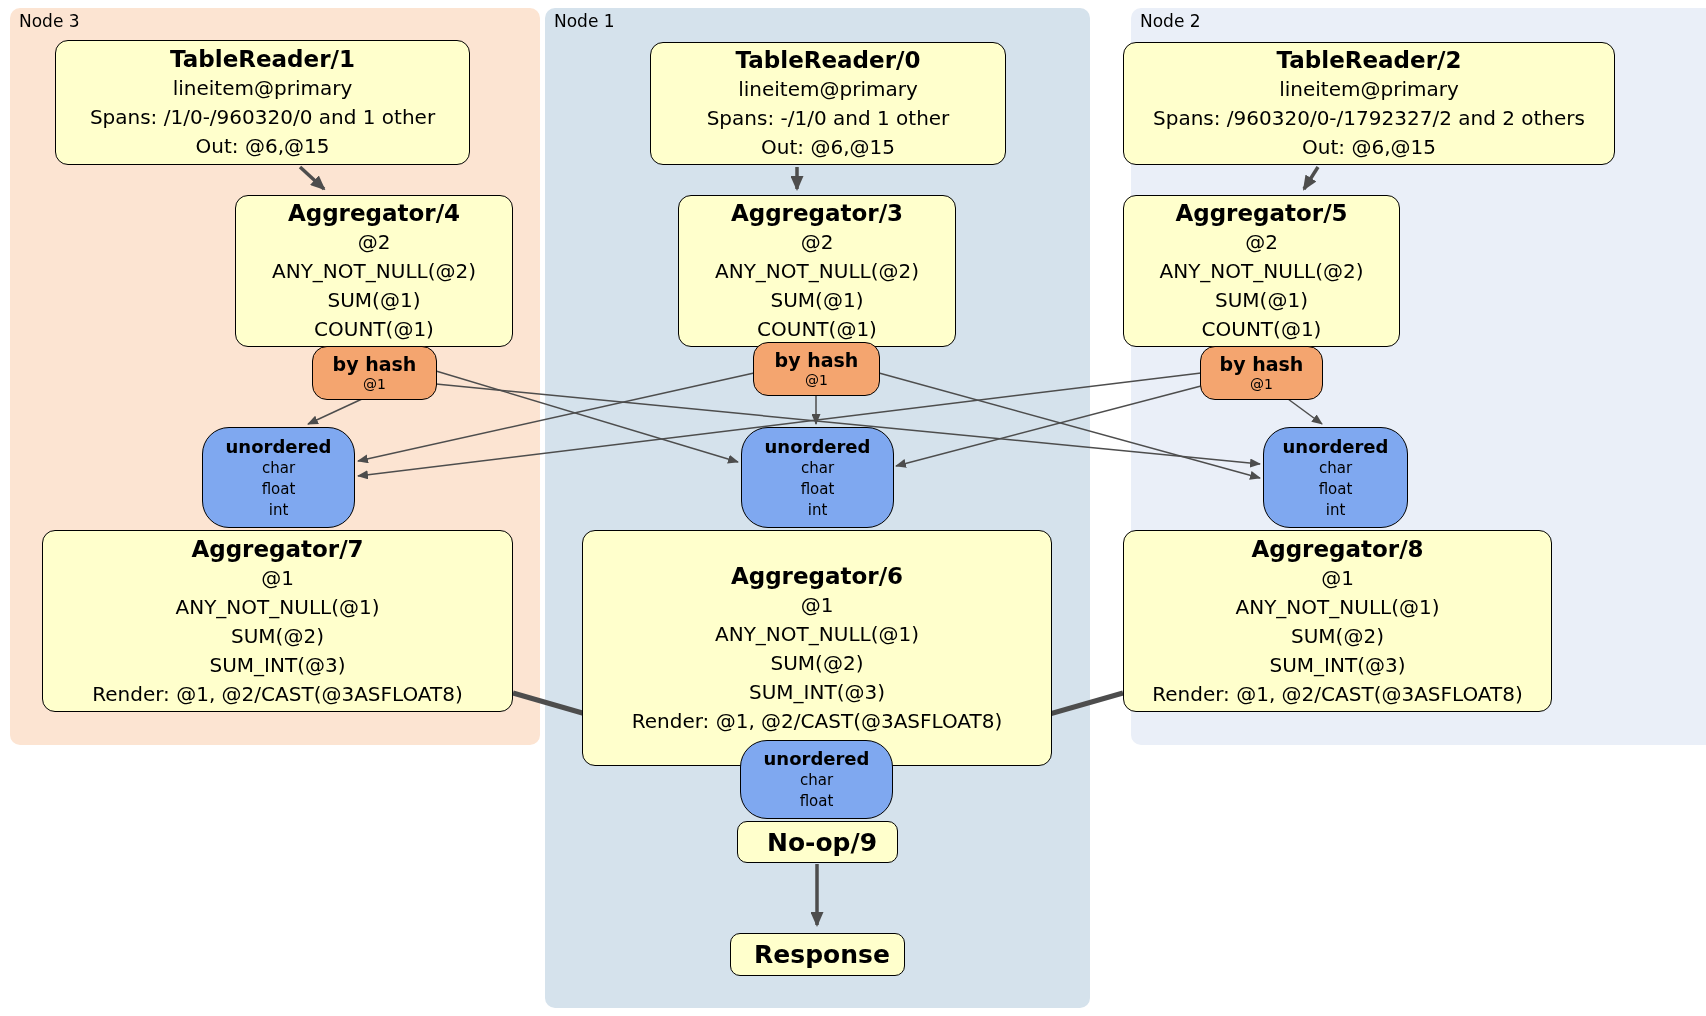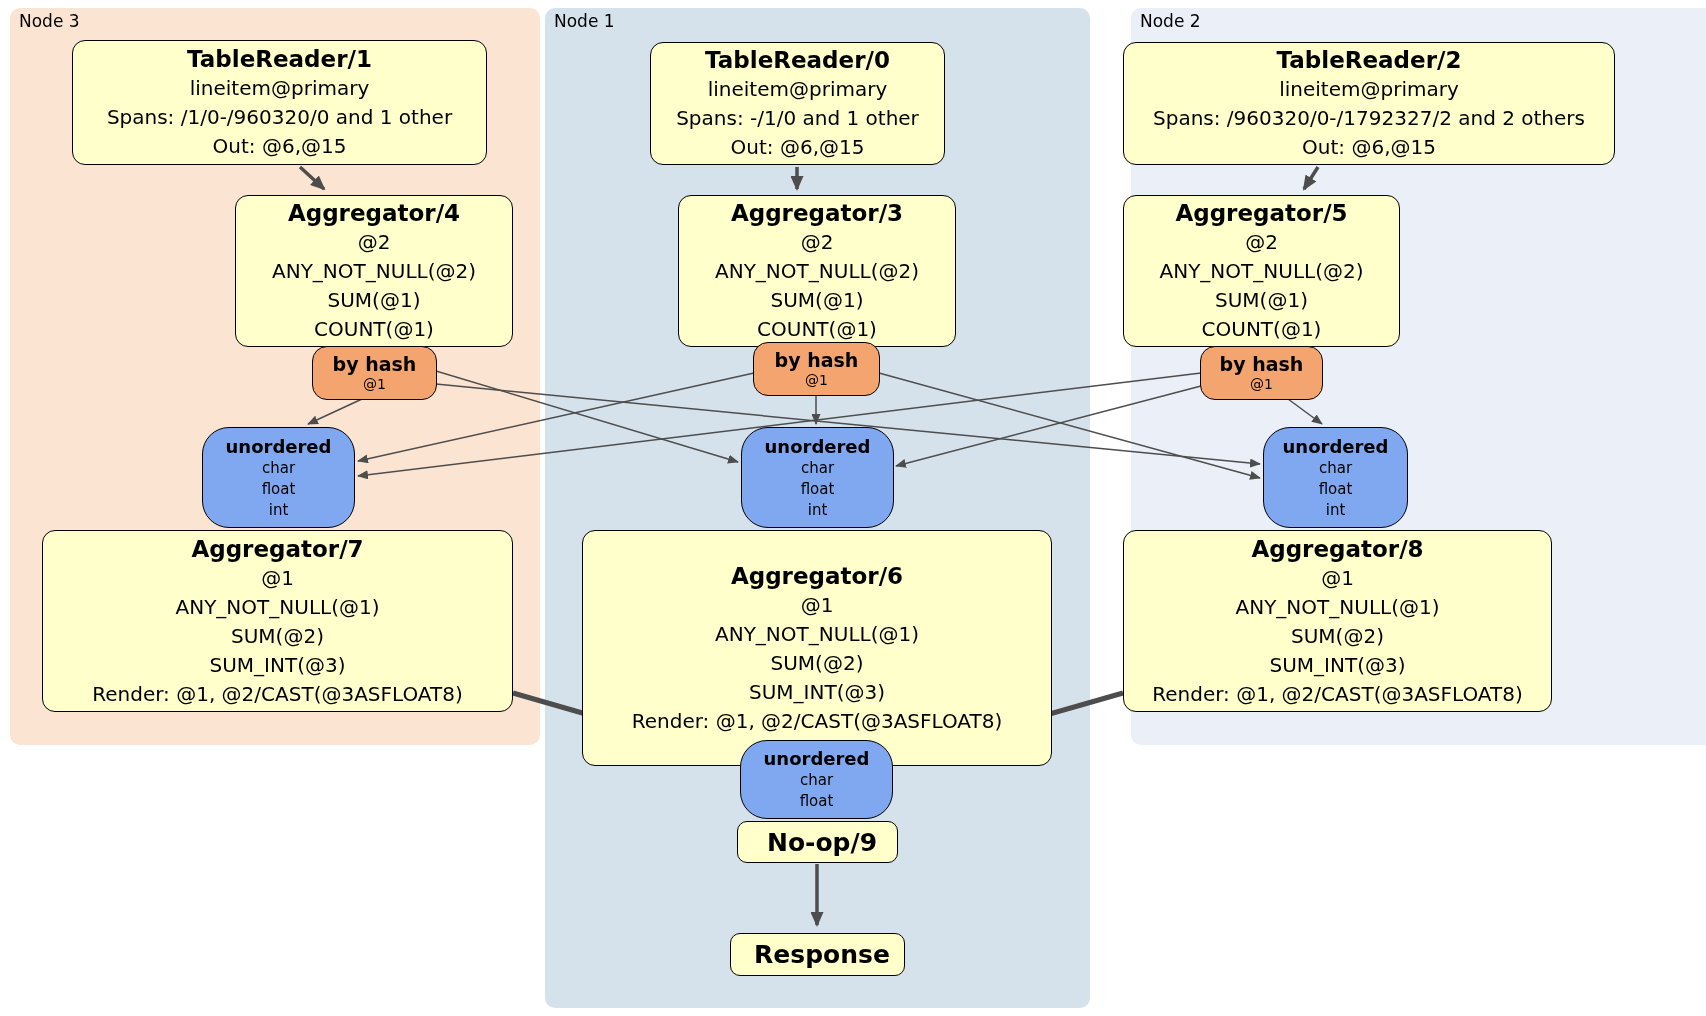--- a/index.html
+++ b/index.html
@@ -85,21 +85,21 @@
   <line x1="1201" y1="386" x2="896" y2="466" stroke="#4d4d4d" stroke-width="1.5" marker-end="url(#ah-thin)"></line>
   <line x1="1288" y1="399" x2="1322" y2="424" stroke="#4d4d4d" stroke-width="1.5" marker-end="url(#ah-thin)"></line>
 
   <line x1="513" y1="693" x2="735" y2="757" stroke="#4d4d4d" stroke-width="5" marker-end="url(#ah-thick)"></line>
   <line x1="817" y1="713" x2="817" y2="734" stroke="#4d4d4d" stroke-width="5" marker-end="url(#ah-thick)"></line>
   <line x1="1123" y1="693" x2="900" y2="757" stroke="#4d4d4d" stroke-width="5" marker-end="url(#ah-thick)"></line>
 
   <line x1="817" y1="864" x2="817" y2="925" stroke="#4d4d4d" stroke-width="3.5" marker-end="url(#ah-med)"></line>
 </svg>
 
-<div class="gvbox" style="left:72px;top:40px;width:415px;height:125px">
+<div class="gvbox" style="left:55px;top:40px;width:415px;height:125px">
   <div class="bt">TableReader/1</div>
   <div class="bl">lineitem@primary</div>
   <div class="bl">Spans: /1/0-/960320/0 and 1 other</div>
   <div class="bl">Out: @6,@15</div>
 </div>
 
 <div class="gvbox" style="left:235px;top:195px;width:278px;height:152px">
   <div class="bt">Aggregator/4</div>
   <div class="bl">@2</div>
   <div class="bl">ANY_NOT_NULL(@2)</div>
@@ -121,21 +121,21 @@
 
 <div class="gvbox" style="left:42px;top:530px;width:471px;height:182px">
   <div class="bt">Aggregator/7</div>
   <div class="bl">@1</div>
   <div class="bl">ANY_NOT_NULL(@1)</div>
   <div class="bl">SUM(@2)</div>
   <div class="bl">SUM_INT(@3)</div>
   <div class="bl">Render: @1, @2/CAST(@3ASFLOAT8)</div>
 </div>
 
-<div class="gvbox" style="left:650px;top:42px;width:295px;height:123px">
+<div class="gvbox" style="left:650px;top:42px;width:356px;height:123px">
   <div class="bt">TableReader/0</div>
   <div class="bl">lineitem@primary</div>
   <div class="bl">Spans: -/1/0 and 1 other</div>
   <div class="bl">Out: @6,@15</div>
 </div>
 
 <div class="gvbox" style="left:678px;top:195px;width:278px;height:152px">
   <div class="bt">Aggregator/3</div>
   <div class="bl">@2</div>
   <div class="bl">ANY_NOT_NULL(@2)</div>

